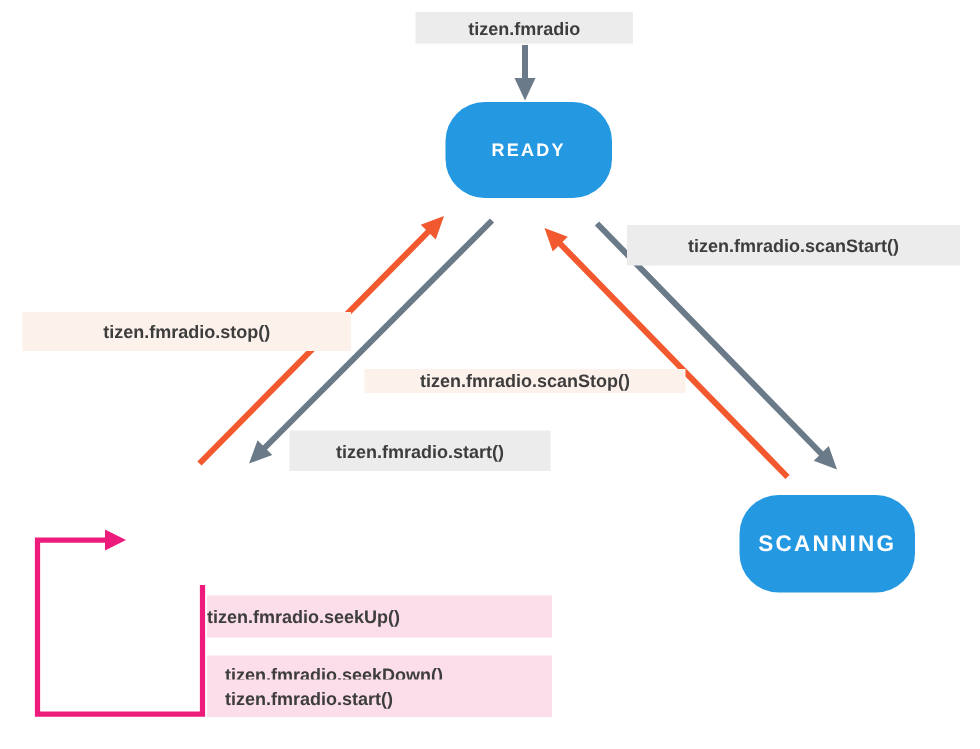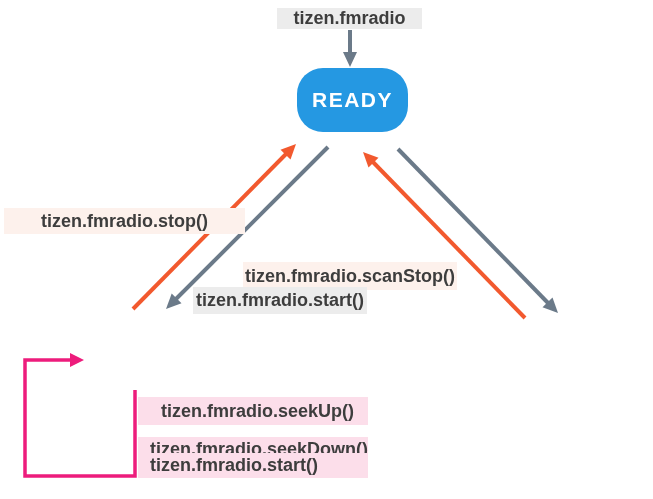--- a/index.html
+++ b/index.html
@@ -39,46 +39,46 @@
   .magenta-line{stroke:var(--magenta-arrow);stroke-width:3.5;fill:none;stroke-linejoin:miter;}
   .magenta-head{fill:var(--magenta-arrow);stroke:none;}
   .state{
     position:absolute;
     display:flex;
     align-items:center;
     justify-content:center;
     background:var(--state-fill);
     color:var(--state-text);
     font-weight:bold;
-    font-size:21px;
+    font-size:12px;
     letter-spacing:1.5px;
     border-radius:26px;
   }
   .state-ready{left:297px;top:68px;width:111px;height:64px;}
   .state-playing{left:84px;top:322px;width:110px;height:68px;}
   .state-scanning{left:493px;top:330px;width:117px;height:65px;font-size:15px;}
   .tlabel{
     position:absolute;
     display:flex;
     align-items:center;
     justify-content:center;
     font-weight:bold;
-    font-size:18px;
+    font-size:12px;
     color:var(--label-text);
     white-space:nowrap;
   }
   .bg-gray{background:var(--gray-label-bg);}
   .bg-peach{background:var(--peach-label-bg);}
   .bg-pink{background:var(--pink-label-bg);}
   .lbl-module{left:277px;top:8px;width:145px;height:21px;}
-  .lbl-stop{left:4px;top:208px;width:241px;height:26px;}
-  .lbl-scanstop{left:243px;top:262px;width:214px;height:28px;}
+  .lbl-stop{left:15px;top:208px;width:219px;height:26px;}
+  .lbl-scanstop{left:243px;top:246px;width:214px;height:16px;}
   .lbl-start{left:193px;top:287px;width:174px;height:27px;}
   .lbl-scanstart{left:418px;top:150px;width:222px;height:27px;}
-  .lbl-seekup{left:138px;top:397px;width:230px;height:28px;justify-content:flex-start;padding-left:23px;box-sizing:border-box;}
+  .lbl-seekup{left:138px;top:397px;width:230px;height:28px;justify-content:flex-start;padding-left:0;box-sizing:border-box;}
   .lbl-seekdown{left:138px;top:425px;width:230px;height:25px;justify-content:flex-start;padding-left:12px;box-sizing:border-box;margin-top:12px;}
   .lbl-selfstart{left:138px;top:453px;width:230px;height:25px;justify-content:flex-start;padding-left:12px;box-sizing:border-box;}
 </style>
 </head>
 <body>
 
 <div class="canvas">
 
   <svg class="arrow-layer" width="653" height="499" viewBox="0 0 653 499" xmlns="http://www.w3.org/2000/svg">
 
@@ -109,21 +109,23 @@
 
     <g>
       <polyline class="magenta-line" points="135,390 135,476 25,476 25,360 72,360"></polyline>
       <polygon class="magenta-head" points="84,360 70,353 70,367"></polygon>
     </g>
   </svg>
 
   <div class="tlabel bg-gray lbl-module">tizen.fmradio</div>
 
   <div class="state state-ready">READY</div>
+  <div class="state state-scanning">SCANNING</div>
 
   <div class="tlabel bg-peach lbl-stop">tizen.fmradio.stop()</div>
   <div class="tlabel bg-peach lbl-scanstop">tizen.fmradio.scanStop()</div>
   <div class="tlabel bg-gray lbl-start">tizen.fmradio.start()</div>
+  <div class="tlabel bg-gray lbl-scanstart">tizen.fmradio.scanStart()</div>
   <div class="tlabel bg-pink lbl-seekup">tizen.fmradio.seekUp()</div>
   <div class="tlabel bg-pink lbl-seekdown">tizen.fmradio.seekDown()</div>
   <div class="tlabel bg-pink lbl-selfstart">tizen.fmradio.start()</div>
 
 </div>
 
 </body></html>

